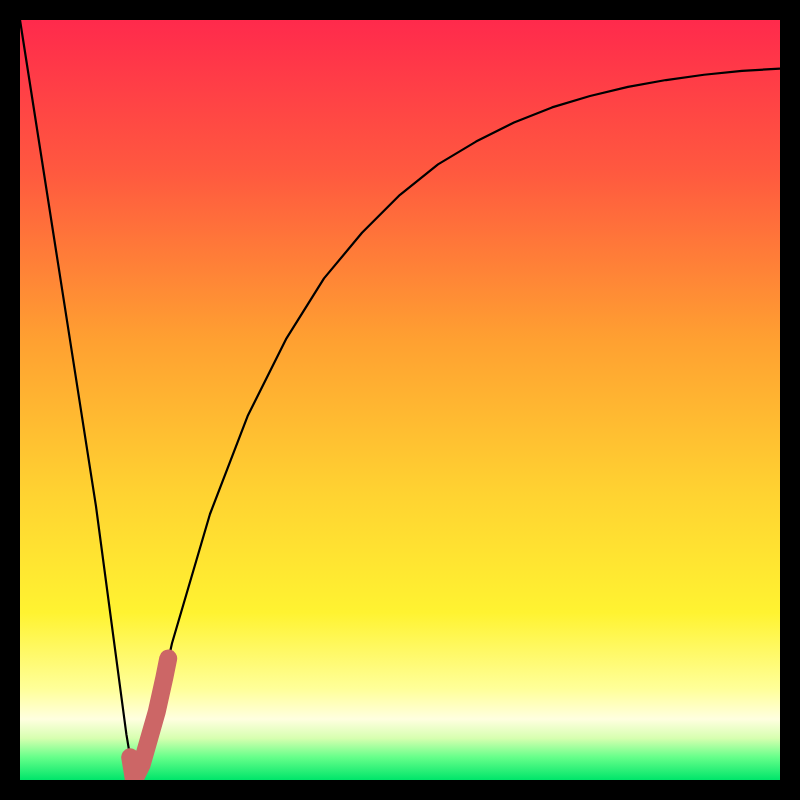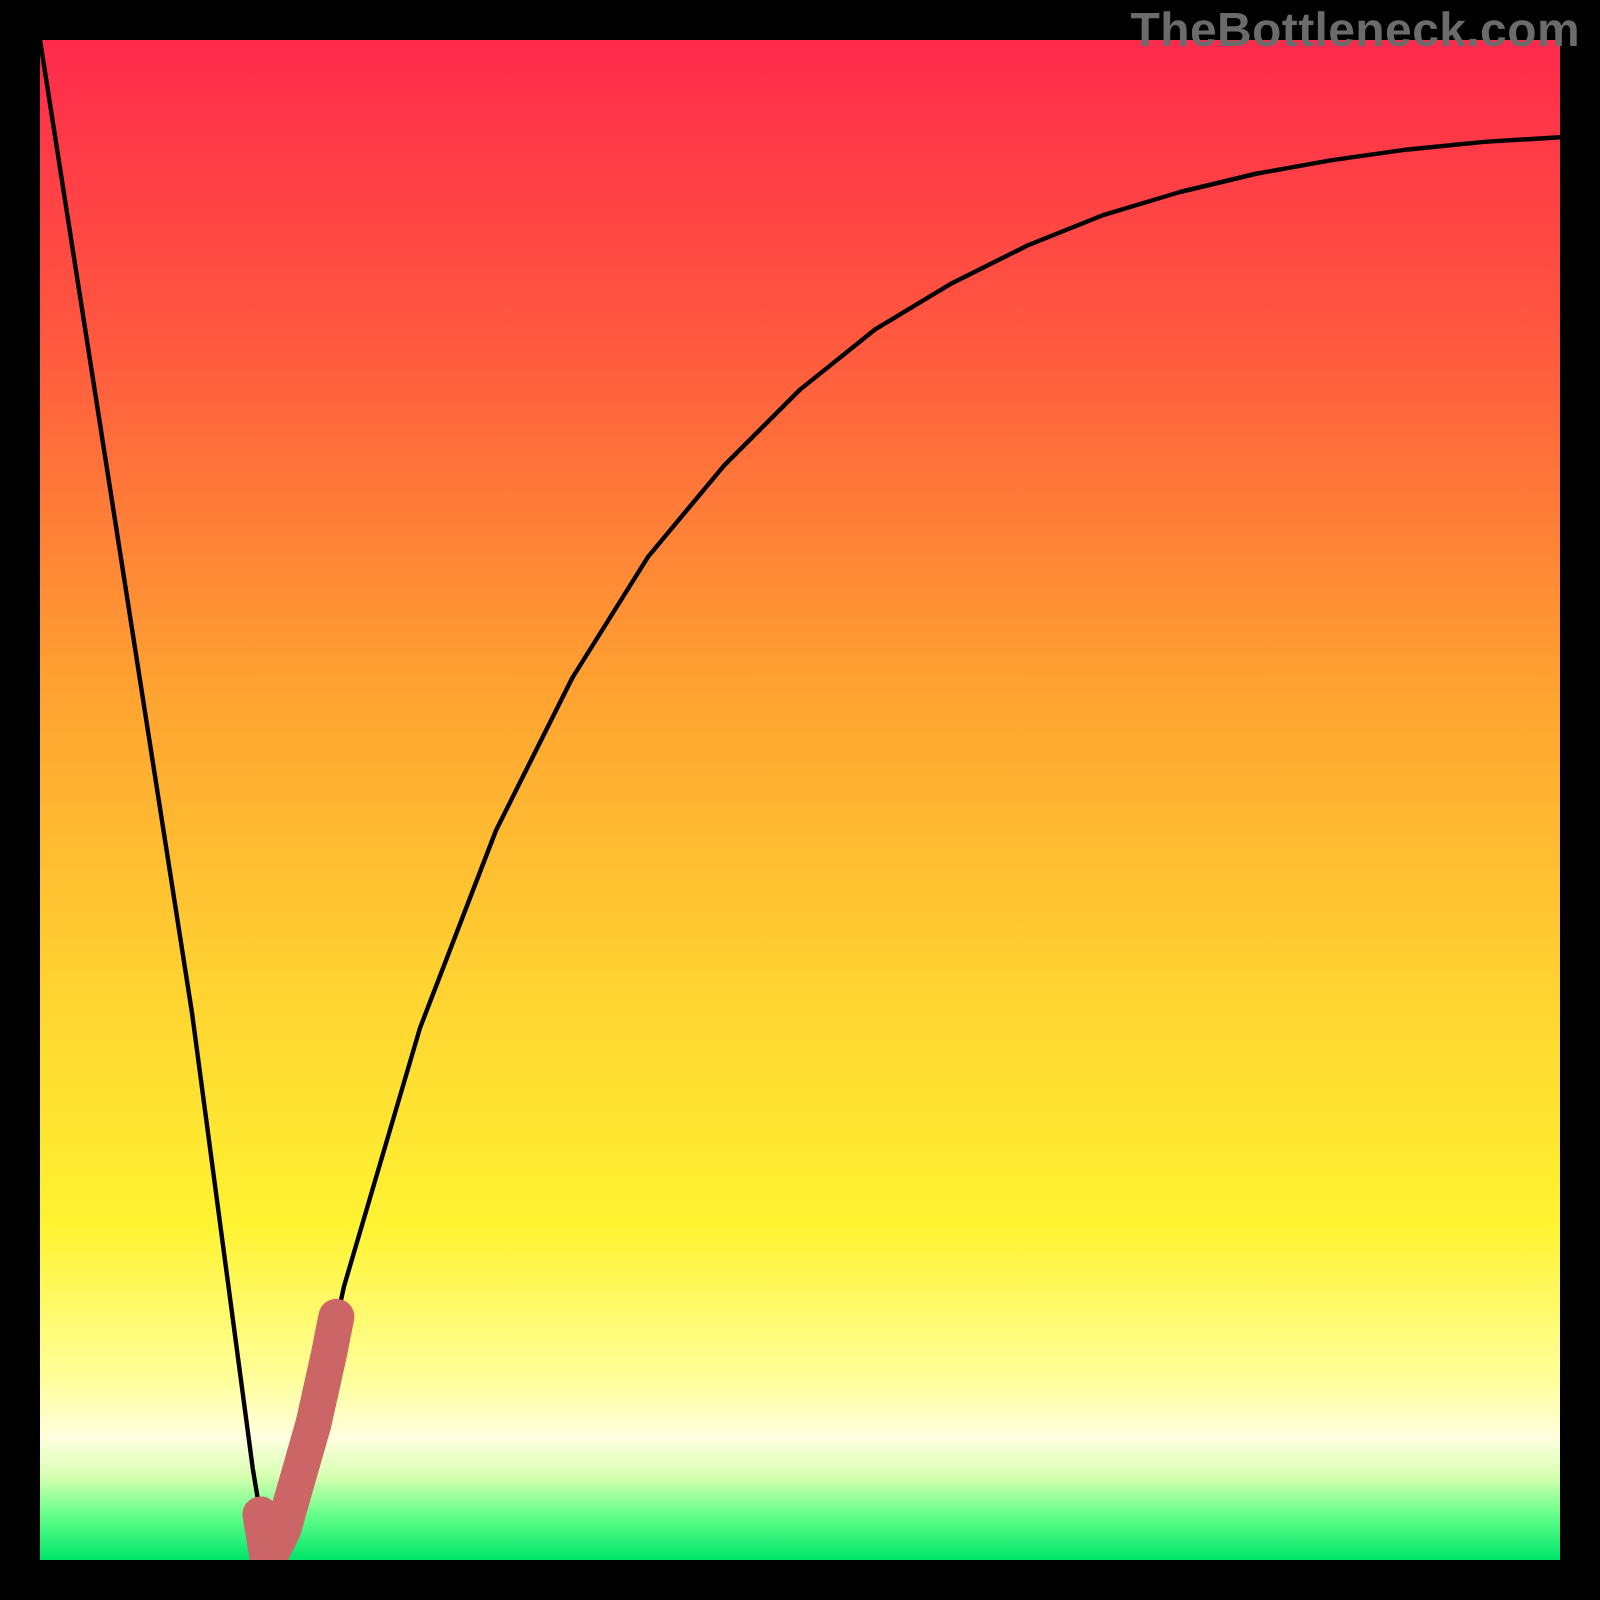--- a/index.html
+++ b/index.html
@@ -61,14 +61,13 @@
             <stop offset="94.5%" stop-color="#d7ffb0"></stop>
             <stop offset="97%" stop-color="#66ff8a"></stop>
             <stop offset="100%" stop-color="#00e56a"></stop>
           </linearGradient>
         </defs>
         <rect x="0" y="0" width="760" height="760" fill="url(#bg-grad)"></rect>
         <path d="M0.00 0.00 L38.00 243.20 L76.00 486.40 L106.40 714.40 L114.00 760.00 L121.60 744.80 L136.80 691.60 L152.00 623.20 L190.00 494.00 L228.00 395.20 L266.00 319.20 L304.00 258.40 L342.00 212.80 L380.00 174.80 L418.00 144.40 L456.00 121.60 L494.00 102.60 L532.00 87.40 L570.00 76.00 L608.00 66.88 L646.00 60.04 L684.00 54.72 L722.00 50.92 L760.00 48.64" fill="none" stroke="#000000" stroke-width="2.2" stroke-linejoin="round"></path>
         <path d="M110.20 737.20 L114.00 760.00 L121.60 744.80 L129.20 718.20 L136.80 691.60 L144.40 657.40 L148.20 638.40" fill="none" stroke="#cc6666" stroke-width="18" stroke-linecap="round" stroke-linejoin="round"></path>
       </svg>
   </div>
-  <div class="watermark">TheBottleneck.com</div>
 </div>
 
 </body></html>

